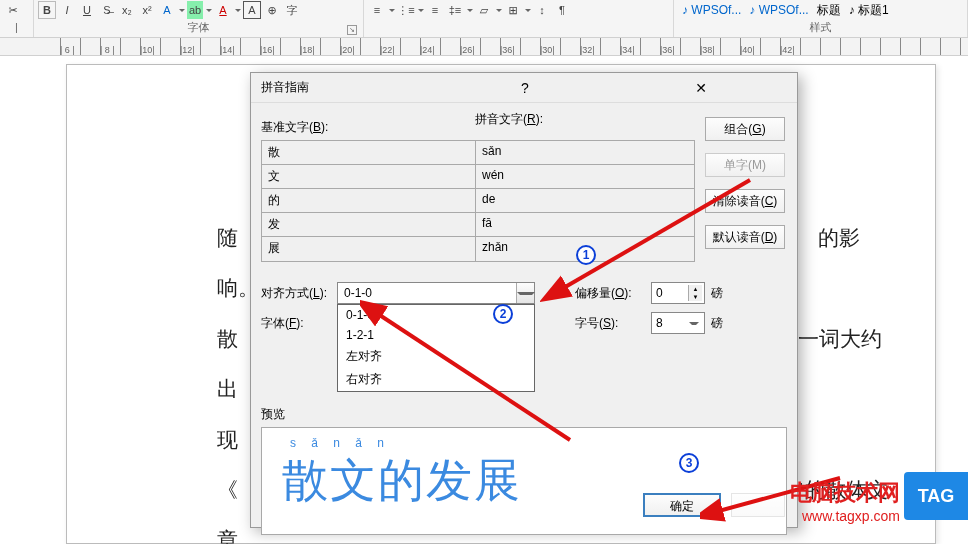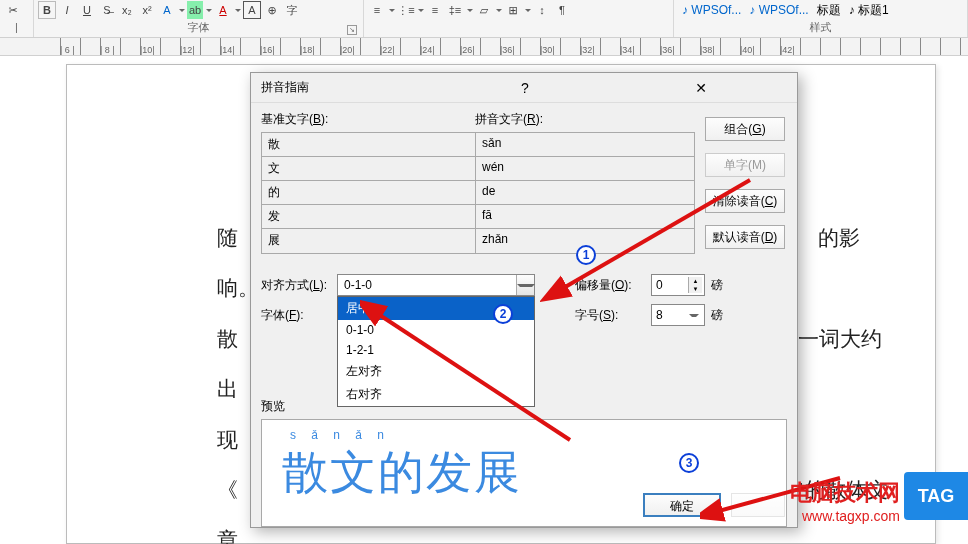--- a/index.html
+++ b/index.html
@@ -24,21 +24,21 @@
   .doc-page { position: absolute; top: 64px; left: 66px; width: 870px; height: 480px; background: #fff; border: 1px solid #bbb; box-shadow: 2px 2px 6px rgba(0,0,0,0.1); padding: 148px 40px 0 150px; }
   .doc-text { font-family: "SimSun"; font-size: 21px; line-height: 2.4; color: #222; }
 
   
   .dialog { position: absolute; top: 72px; left: 250px; width: 548px; height: 456px; background: #f0f0f0; border: 1px solid #999; box-shadow: 4px 4px 14px rgba(0,0,0,0.3); font-size: 12px; }
   .dlg-title { display: flex; align-items: center; height: 30px; padding: 0 8px 0 10px; border-bottom: 1px solid #ddd; }
   .dlg-title span { flex: 1; }
   .dlg-x { width: 28px; height: 22px; text-align: center; line-height: 22px; font-size: 14px; cursor: pointer; }
   .dlg-body { padding: 8px 10px; }
   .labels-row { display: flex; }
-  .labels-row .lab { width: 214px; }
+  .labels-row .lab { width: 214px; margin-top: 8px; }
   .labels-row .lab2 { width: 220px; }
   .base-table { border: 1px solid #a9a9a9; margin-top: 4px; width: 434px; }
   .base-table .row { display: flex; border-bottom: 1px solid #a9a9a9; height: 24px; }
   .base-table .row:last-child { border-bottom: none; }
   .base-table .c1 { width: 214px; border-right: 1px solid #a9a9a9; padding: 3px 6px; }
   .base-table .c2 { flex: 1; padding: 3px 6px; }
   .side-btns { position: absolute; top: 44px; right: 12px; width: 80px; display: flex; flex-direction: column; gap: 12px; }
   .btn { height: 24px; border: 1px solid #aaa; background: linear-gradient(#fdfdfd,#f0f0f0); text-align: center; line-height: 22px; cursor: pointer; font-size: 12px; }
   .btn.dis { color: #999; border-color: #ccc; }
 
@@ -225,21 +225,20 @@
     <div class="form-row">
       <label>对齐方式(<span class="underline-key">L</span>):</label>
       <div class="combo-wrap">
         <div class="combo">
           <span>0-1-0</span>
           <div class="cbtn">
               <span class="drop"></span>
             </div>
         </div>
         <div class="dropdown-list">
-          <div class="opt sel">居中</div>
           <div class="opt">0-1-0</div>
           <div class="opt">1-2-1</div>
           <div class="opt">左对齐</div>
           <div class="opt">右对齐</div>
         </div>
       </div>
       <div class="r-gap"></div>
       <label>偏移量(<span class="underline-key">O</span>):</label>
       <div class="small-input">
         <span>0</span>

